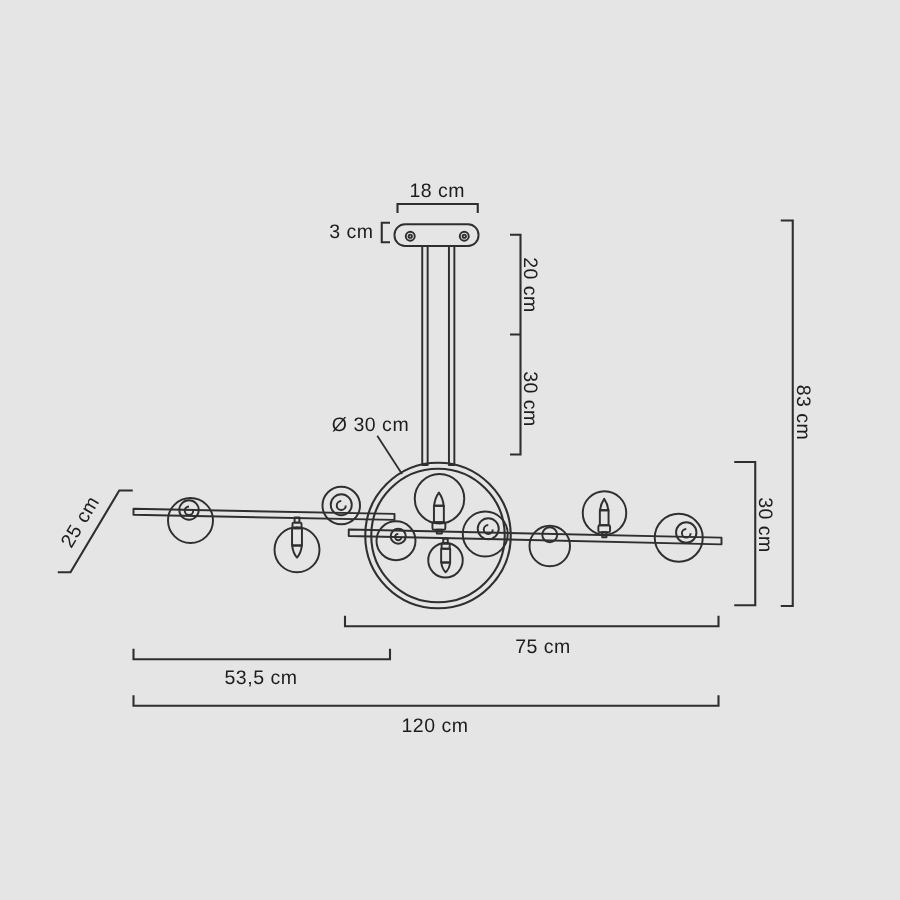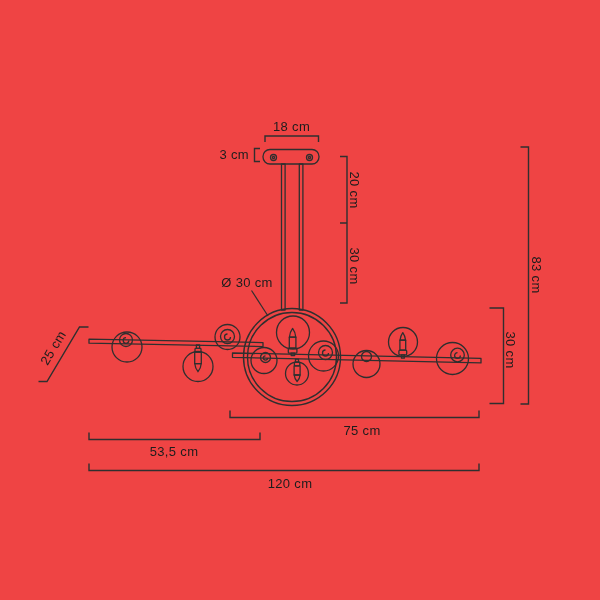--- a/index.html
+++ b/index.html
@@ -1,19 +1,19 @@
 <!DOCTYPE html>
 <html><head>
 <meta charset="utf-8">
 <style>
   html,body{margin:0;padding:0;background:#fff;}
   .stage{
     position:relative;
     width:600px;height:600px;
-    background:#ef4444;
+    background:#e5e5e5;
     font-family:"Liberation Sans","DejaVu Sans",sans-serif;
     overflow:hidden;
   }
   svg{display:block;}
   .ln{fill:none;stroke:#2f2f2f;stroke-width:1.3;stroke-linecap:butt;stroke-linejoin:round;}
   .ring{stroke-width:1.4;}
   .dim{fill:none;stroke:#2f2f2f;stroke-width:1.4;stroke-linecap:butt;stroke-linejoin:miter;}
   .leader{fill:none;stroke:#2f2f2f;stroke-width:1.2;}
   .lbl{
     fill:#1d1d1d;font-size:13px;font-weight:500;letter-spacing:.35px;

